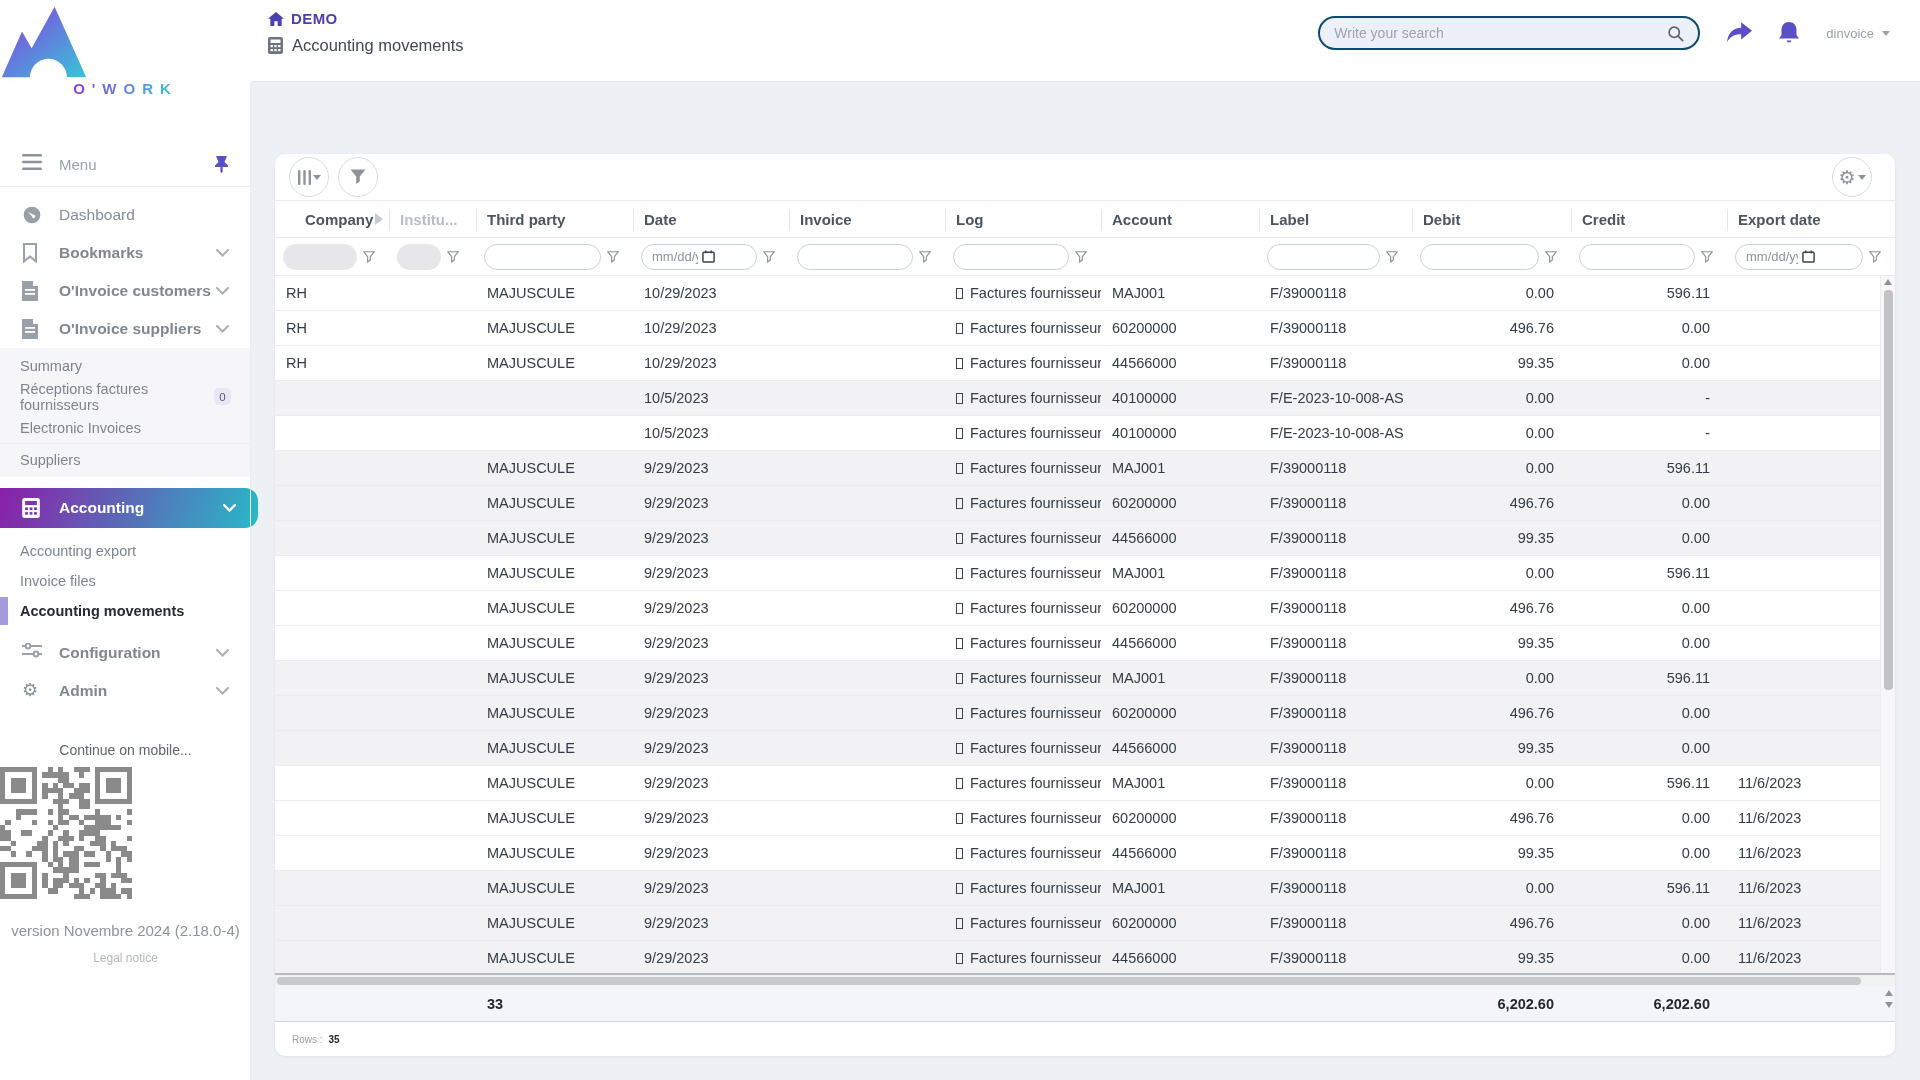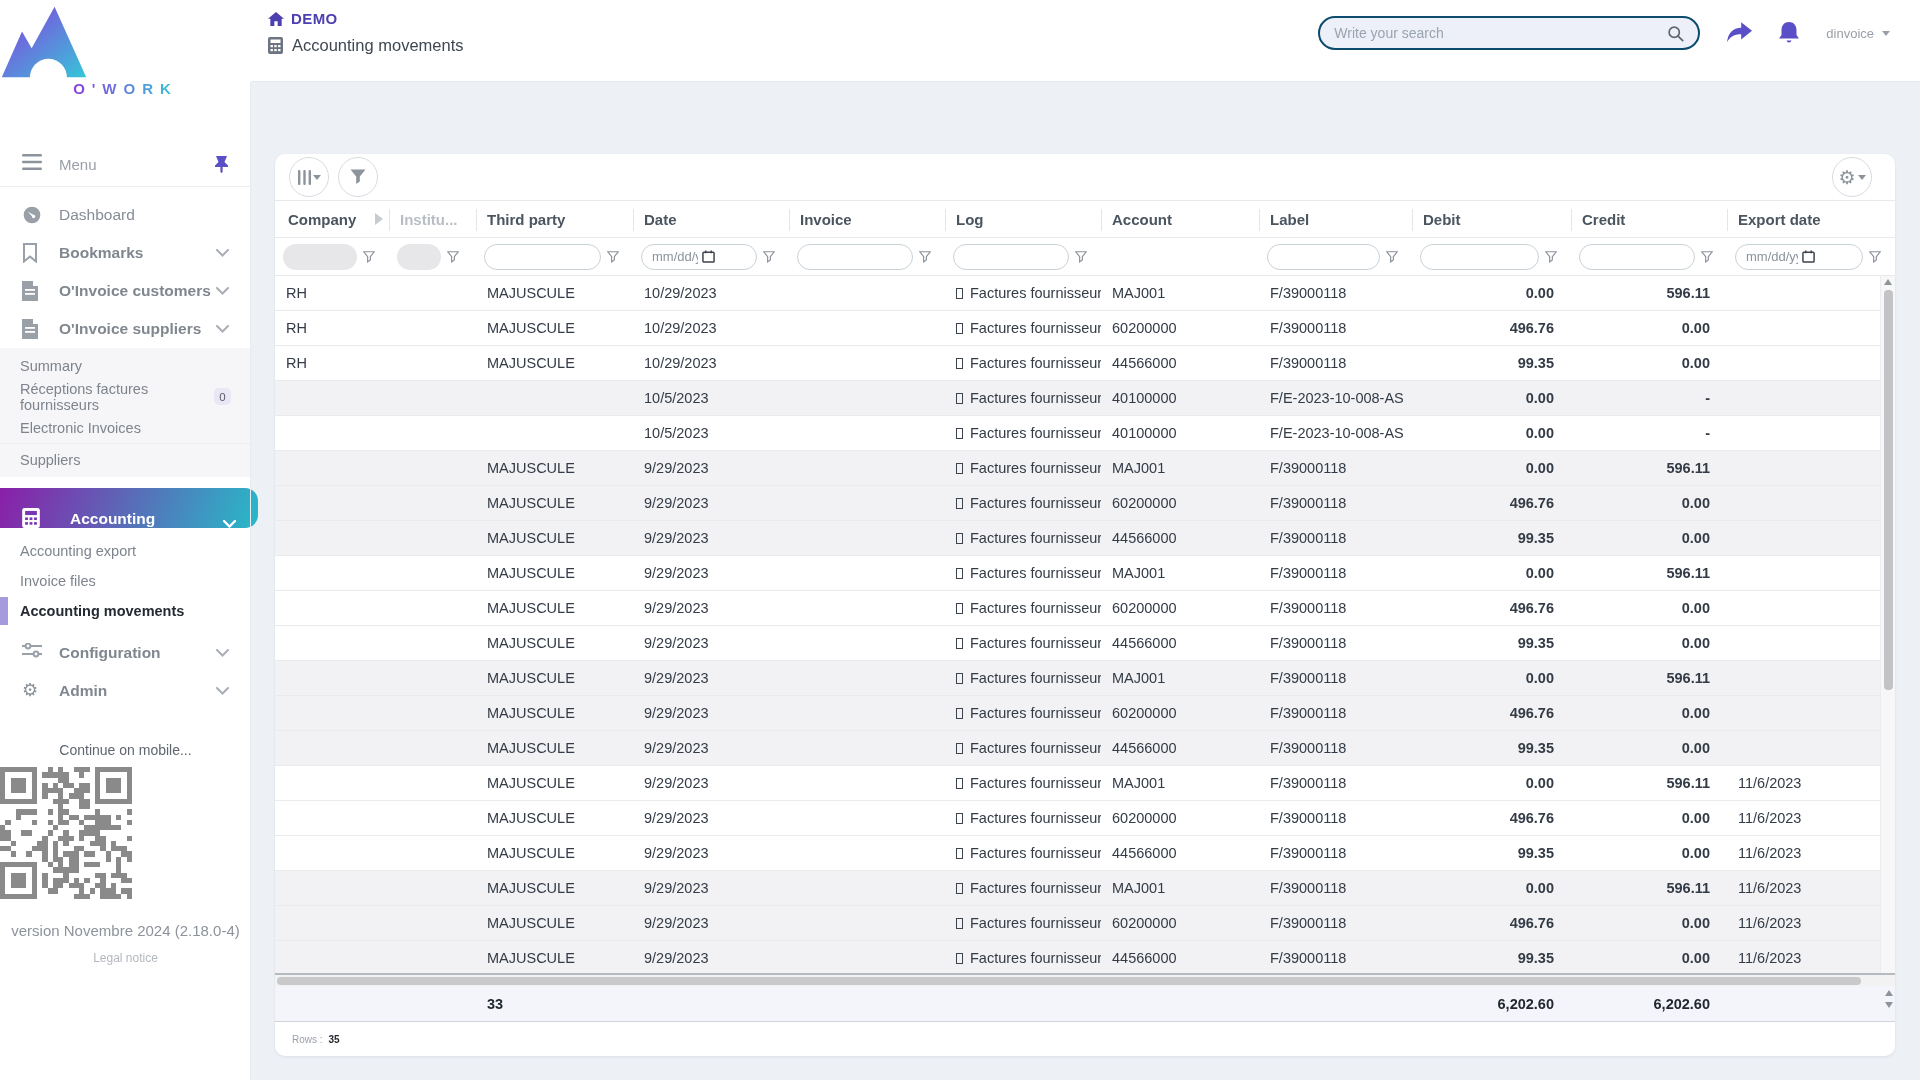--- a/index.html
+++ b/index.html
@@ -47,21 +47,21 @@
   .nav-ico { width:20px; height:20px; color:#9aa0a8; flex:0 0 20px; }
   .chev { color:#a9aeb6; }
   .submenu { background:#f6f6f8; padding:2px 0; }
   .sub-item { height:31px; display:flex; align-items:center; padding:0 20px;
     color:#7e848d; font-size:14.5px; cursor:pointer; }
   .badge { margin-left:8px; min-width:17px; height:17px; border-radius:5px;
     background:#e9e7f6; color:#5f5a66; font-size:11.5px; display:inline-flex;
     align-items:center; justify-content:center; padding:0 4px; }
   .acct-pill { margin-top:11px; width:258px; height:40px; border-radius:0 13px 13px 0;
     background:linear-gradient(110deg,var(--grad1),var(--grad2)); color:#fff;
-    display:flex; align-items:flex-end; padding:0 22px; cursor:pointer;gap:11px; }
+    display:flex; align-items:center; padding:0 22px; cursor:pointer; }
   .acct-pill .lbl { margin-left:17px; font-weight:bold; font-size:15.5px; flex:1; }
   .submenu2 { padding:8px 0 2px 0; }
   .sub2-item { height:30px; display:flex; align-items:center; padding:0 20px;
     color:#7e848d; font-size:14.5px; cursor:pointer; position:relative; }
   .sub2-item.active { font-weight:bold; color:#262b33; }
   .active-bar { position:absolute; left:0; top:1px; bottom:1px; width:8px;
     background:#a59bdc; }
   .mobile-hint { margin-top:32px; text-align:center; color:#5f6670; font-size:14px; }
   .qr-wrap { margin-top:9px; text-align:center; }
   .version { margin-top:23px; text-align:center; color:#8d939b; font-size:15px; }
@@ -85,21 +85,21 @@
 
   .grid-row { display:grid;
     grid-template-columns:114px 87px 157px 156px 156px 156px 158px 153px 159px 156px minmax(120px,1fr); }
   .thead { border-top:1px solid #e7e9ed; border-bottom:1px solid #e7e9ed;
     height:38px; flex:0 0 38px; align-items:center; }
   .th { position:relative; height:100%; display:flex; align-items:center;
     padding-left:11px; font-weight:bold; font-size:15px; color:#4a5560; }
   .th + .th::before { content:''; position:absolute; left:0; top:8px; height:22px;
     width:1px; background:#e3e5e9; }
   .th.col-institution { color:#b9bec6; font-weight:bold; }
-  .th.col-company { padding-left:13px; }
+  .th.col-company { padding-left:30px; }
   .expand-arrow { position:absolute; right:6px; width:0; height:0;
     border-top:6px solid transparent; border-bottom:6px solid transparent;
     border-left:8px solid #c6cad1; cursor:pointer; }
 
   .tfilter { height:38px; flex:0 0 38px; align-items:center;
     border-bottom:1px solid #e7e9ed; }
   .tf { display:flex; align-items:center; gap:6px; padding:0 6px 0 8px; }
   .pill-input { height:26px; border:1px solid #c9d2d6; border-radius:14px;
     background:#fff; width:calc(100% - 26px); padding:0 10px; font-size:13px;
     color:#3c434d; outline:none; font-family:"Liberation Sans",sans-serif; min-width:0; }
@@ -113,21 +113,21 @@
   .funnel { flex:0 0 14px; color:#8d939b; cursor:pointer; }
 
   .tbody { flex:1 1 auto; position:relative; overflow:hidden; }
   .rows { margin-right:15px; }
   .trow { height:35px; border-bottom:1px solid #ebebee; background:#fff;
     cursor:pointer; }
   .trow.shaded { background:var(--shaded); }
   .tcell { display:flex; align-items:center; padding-left:11px; font-size:14.5px;
     color:#333b46; white-space:nowrap; overflow:hidden; }
   .tcell.company { }
-  .tcell.debit, .tcell.credit { justify-content:flex-end; padding-right:17px;font-weight:bold; }
+  .tcell.debit, .tcell.credit { justify-content:flex-end; padding-right:17px; }
   .tofu { display:inline-block; width:7px; height:11px; border:1.3px solid #3c434d;
     margin-right:7px; flex:0 0 auto; }
 
   .vscroll { position:absolute; right:0; top:0; bottom:0; width:15px;
     background:#f7f7f8; border-left:1px solid #ececee; }
   .vscroll .arr-up { position:absolute; top:3px; left:3px; width:0; height:0;
     border-left:4px solid transparent; border-right:4px solid transparent;
     border-bottom:6px solid #8f949b; cursor:pointer; }
   .vthumb { position:absolute; left:3px; top:14px; width:9px; height:400px;
     background:#c1c3c7; border-radius:4px; cursor:pointer; }

